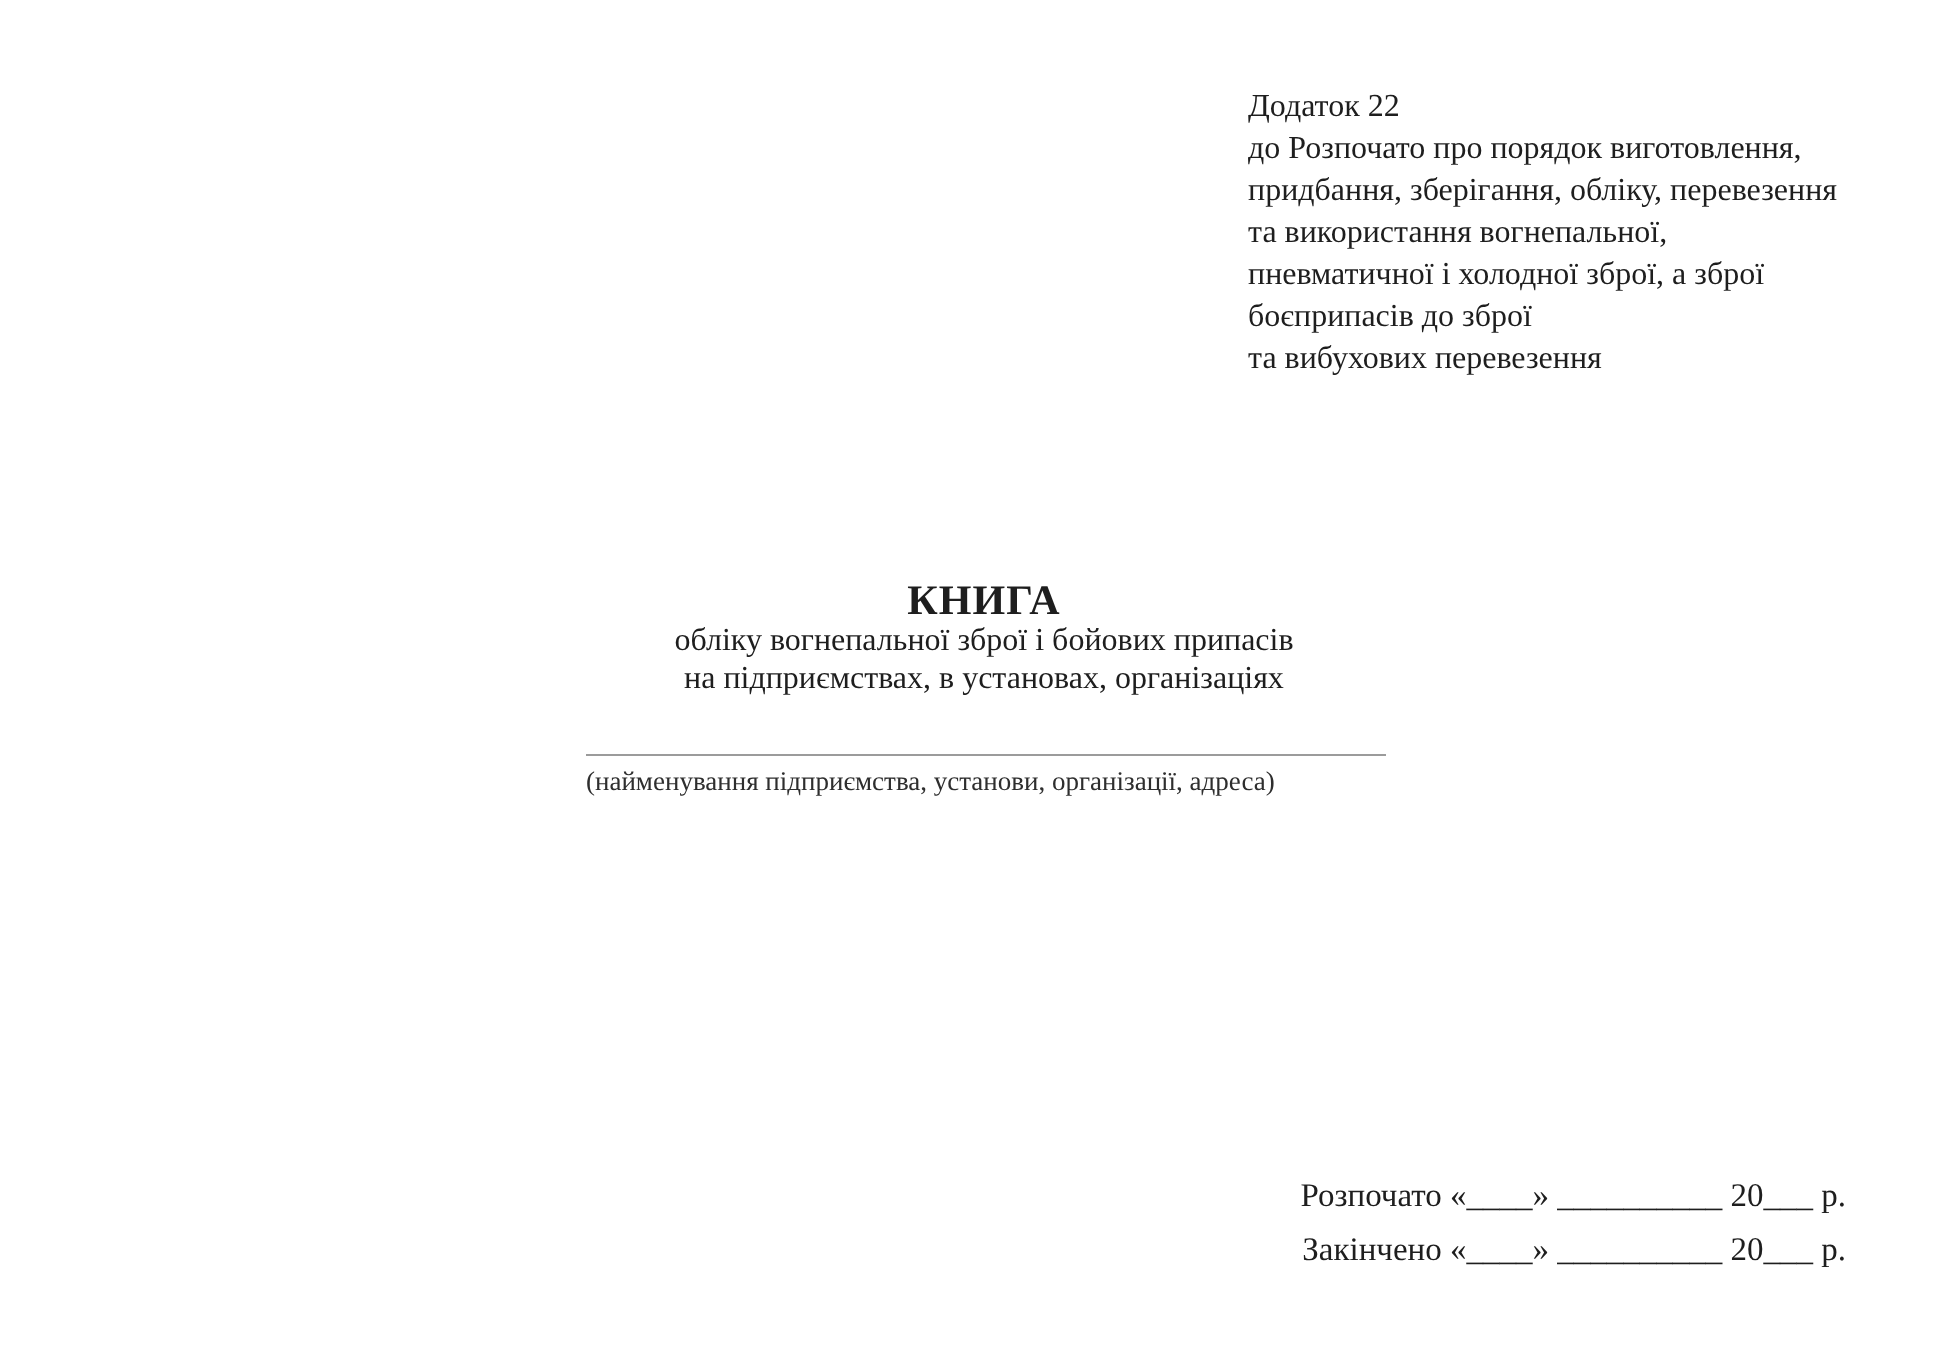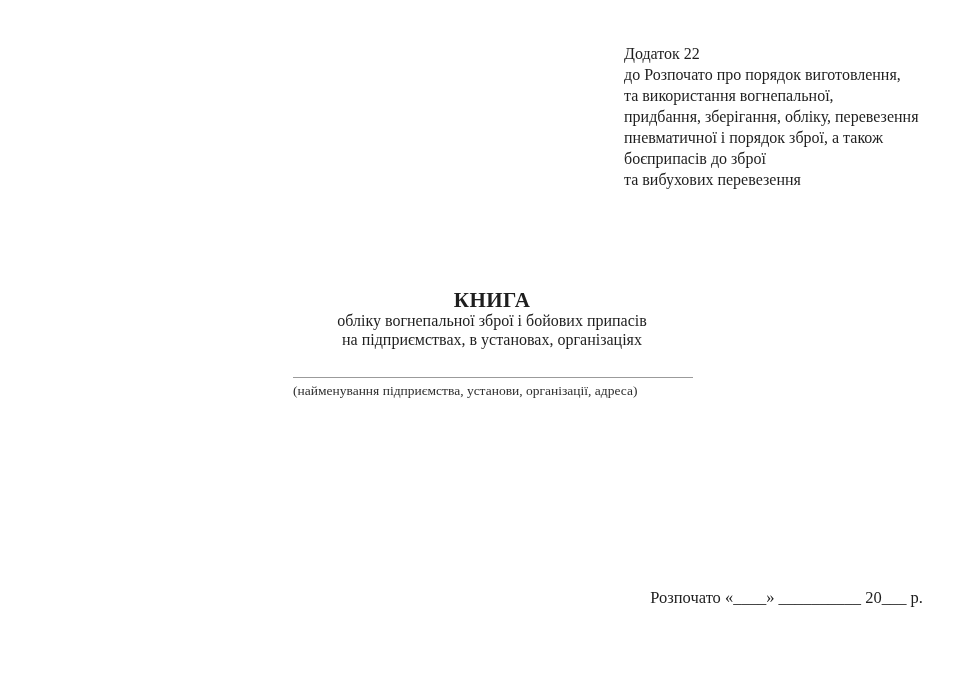--- a/index.html
+++ b/index.html
@@ -82,35 +82,36 @@
   }
 </style>
 </head>
 <body>
 
 <div class="page">
 
   <div class="appendix">
     <div>Додаток 22</div>
     <div>до Розпочато про порядок виготовлення,</div>
+    <div>придбання, зберігання, обліку, перевезення</div>
     <div>та використання вогнепальної,</div>
-    <div>придбання, зберігання, обліку, перевезення</div>
-    <div>пневматичної і порядок зброї, а також</div>
+    <div>пневматичної і холодної зброї, а зброї</div>
     <div>боєприпасів до зброї</div>
     <div>та вибухових перевезення</div>
   </div>
 
   <div class="title-block">
     <div class="book-title">КНИГА</div>
     <div class="subtitle">обліку вогнепальної зброї і бойових припасів</div>
     <div class="subtitle">на підприємствах, в установах, організаціях</div>
   </div>
 
   <div class="org-line-wrap">
     <div class="org-rule"></div>
     <div class="org-caption">(найменування підприємства, установи, організації, адреса)</div>
   </div>
 
   <div class="dates-block">
     <div>Розпочато «____» __________ 20___ р.</div>
+    <div>Закінчено «____» __________ 20___ р.</div>
   </div>
 
 </div>
 
 </body></html>

